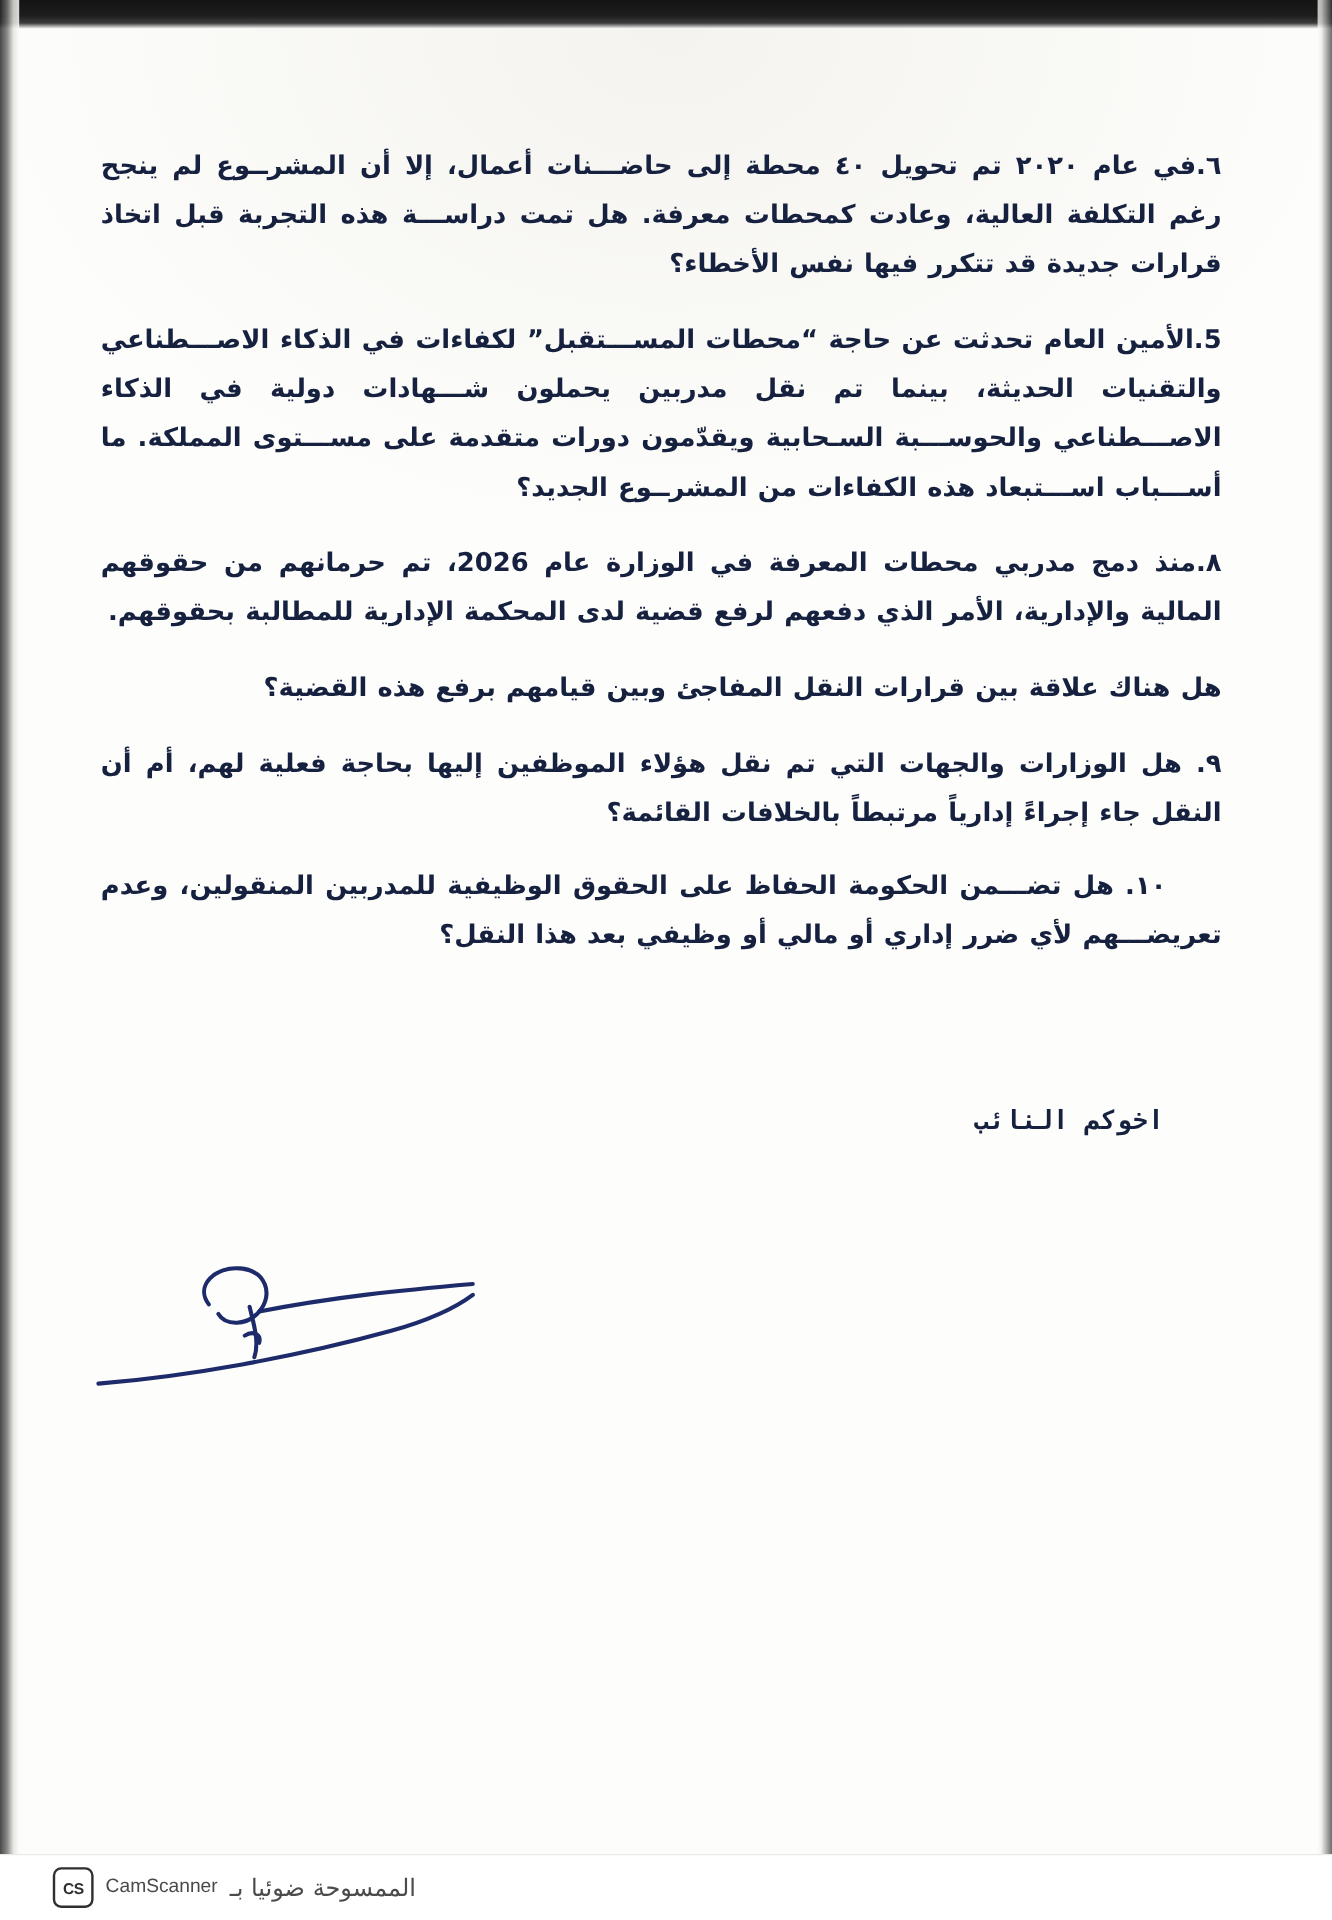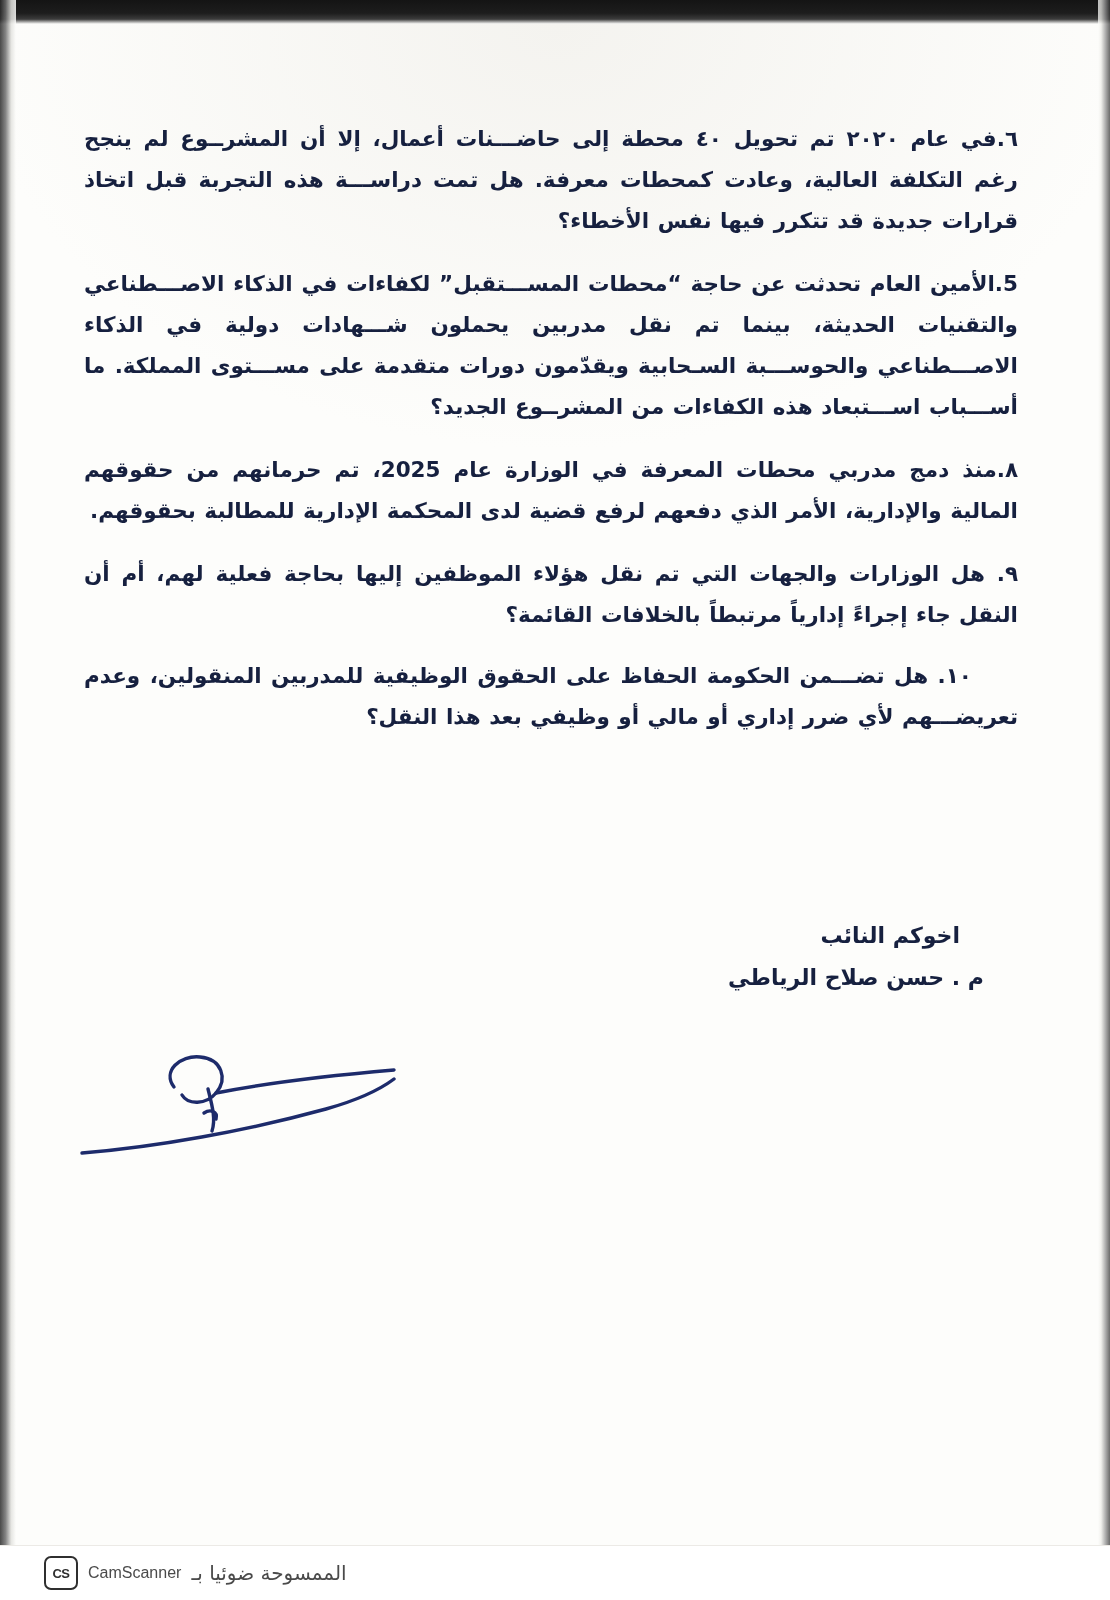--- a/index.html
+++ b/index.html
@@ -65,23 +65,24 @@
     letter-spacing: 0px;
     word-spacing: 1px;
     font-weight: 600;
   }
   .para.p9 { margin-bottom: 20px; }
   .para.p10 { text-indent: 46px; }
 
   .signature-block {
     position: absolute;
     top: 915px;
-    right: 150px;
+    right: 140px;
     direction: rtl;
     color: #16203f;
+    font-family: Liberation Mono, monospace;
   }
   .sig-line {
     font-size: 22px;
     font-weight: 700;
     line-height: 42px;
     white-space: nowrap;
   }
   .sig-name {
     margin-right: -24px;
   }
@@ -141,28 +142,28 @@
 <div class="page">
 
   <div class="paper-tint"></div>
   <div class="scan-top-edge"></div>
   <div class="scan-left-edge"></div>
   <div class="scan-right-edge"></div>
 
   <div class="body-text">
     <p class="para p6">٦.في عام ٢٠٢٠ تم تحويل ٤٠ محطة إلى حاضـــنات أعمال، إلا أن المشرــوع لم ينجح رغم التكلفة العالية، وعادت كمحطات معرفة. هل تمت دراســـة هذه التجربة قبل اتخاذ قرارات جديدة قد تتكرر فيها نفس الأخطاء؟</p>
     <p class="para p7">5.الأمين العام تحدثت عن حاجة “محطات المســـتقبل” لكفاءات في الذكاء الاصـــطناعي والتقنيات الحديثة، بينما تم نقل مدربين يحملون شـــهادات دولية في الذكاء الاصـــطناعي والحوســـبة السـحابية ويقدّمون دورات متقدمة على مســـتوى المملكة. ما أســـباب اســـتبعاد هذه الكفاءات من المشرــوع الجديد؟</p>
-    <p class="para p8">٨.منذ دمج مدربي محطات المعرفة في الوزارة عام 2025، تم حرمانهم من حقوقهم المالية والإدارية، الأمر الذي دفعهم لرفع قضية لدى المحكمة الإدارية للمطالبة بحقوقهم.</p>
+    <p class="para p8">٨.منذ دمج مدربي محطات المعرفة في الوزارة عام 2026، تم حرمانهم من حقوقهم المالية والإدارية، الأمر الذي دفعهم لرفع قضية لدى المحكمة الإدارية للمطالبة بحقوقهم.</p>
+    <p class="para p8b">هل هناك علاقة بين قرارات النقل المفاجئ وبين قيامهم برفع هذه القضية؟</p>
     <p class="para p9">٩. هل الوزارات والجهات التي تم نقل هؤلاء الموظفين إليها بحاجة فعلية لهم، أم أن النقل جاء إجراءً إدارياً مرتبطاً بالخلافات القائمة؟</p>
     <p class="para p10">١٠.     هل تضـــمن الحكومة الحفاظ على الحقوق الوظيفية للمدربين المنقولين، وعدم تعريضـــهم لأي ضرر إداري أو مالي أو وظيفي بعد هذا النقل؟</p>
   </div>
 
   <div class="signature-block">
     <div class="sig-line">اخوكم النائب</div>
-    <div class="sig-line sig-name">م . حسن صلاح الرياطي</div>
   </div>
 
   <svg class="signature-mark" viewBox="0 0 360 140" xmlns="http://www.w3.org/2000/svg">
     <g fill="none" stroke="#1d2b6b" stroke-width="3.4" stroke-linecap="round" stroke-linejoin="round">
       <path d="M98 52 C 86 36, 104 20, 124 22 C 146 24, 152 44, 140 58 C 130 70, 112 70, 106 60"></path>
       <path d="M132 54 C 136 70, 140 84, 136 96"></path>
       <path d="M128 78 C 134 74, 142 76, 140 84"></path>
       <path d="M140 58 C 200 46, 260 40, 318 35"></path>
       <path d="M6 118 C 80 112, 170 96, 250 74 C 282 65, 302 56, 318 44"></path>
     </g>

